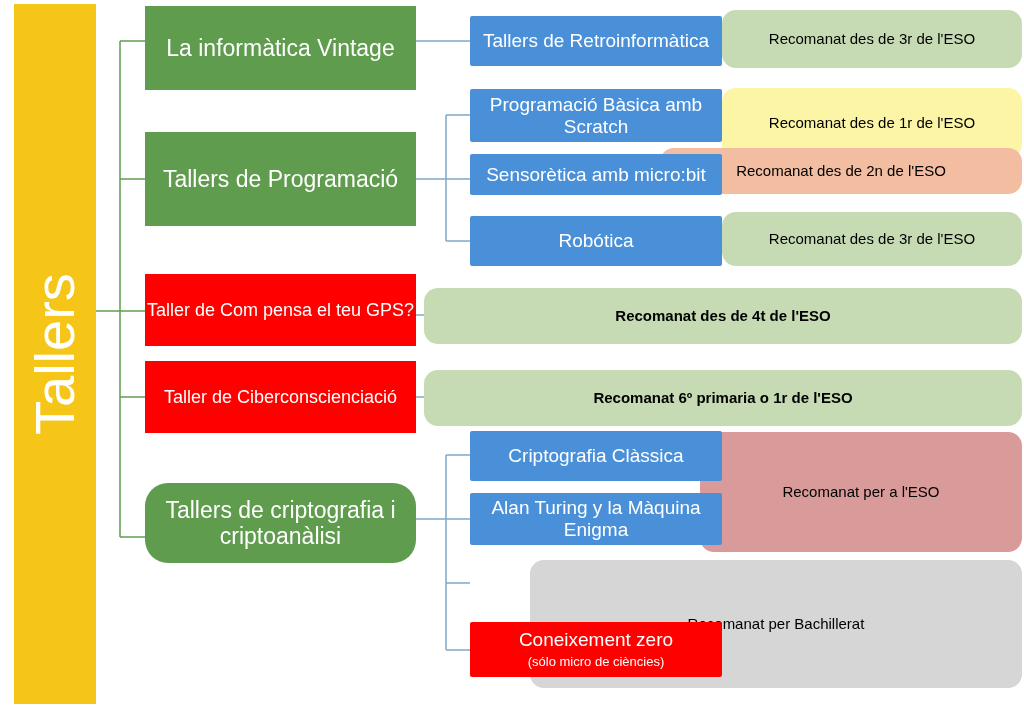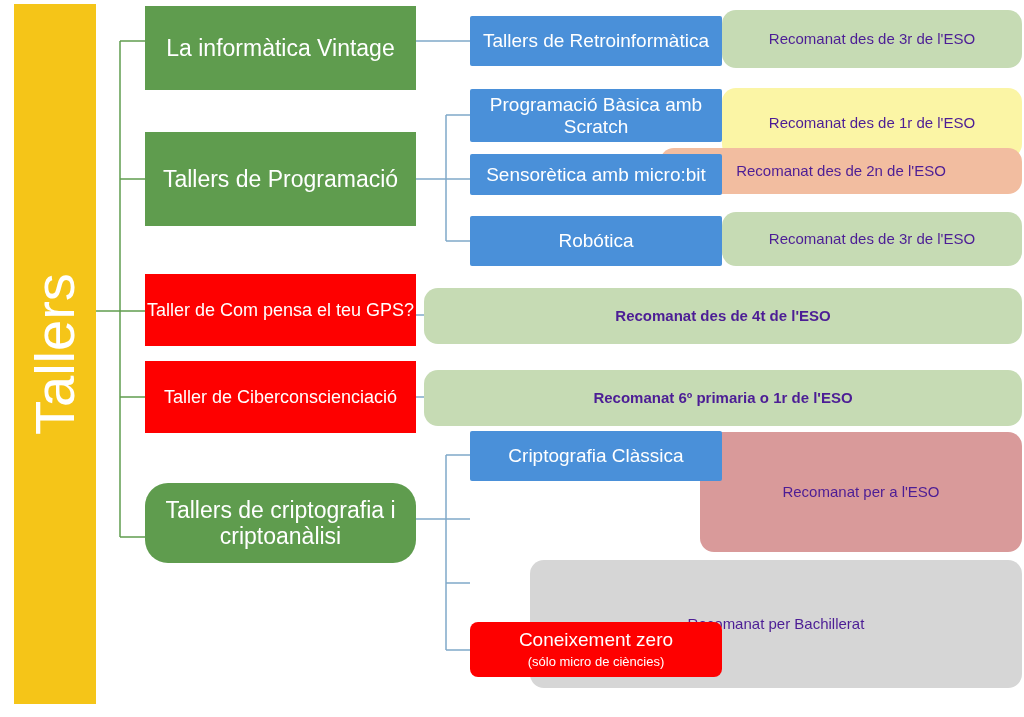--- a/index.html
+++ b/index.html
@@ -44,35 +44,35 @@
     font-size: 18px;
   }
   .leaf-blue {
     background: #4a90d9;
     font-size: 19px;
     border-radius: 2px;
   }
   .leaf-red {
     background: #fe0000;
     font-size: 19px;
-    border-radius: 8px;
+    border-radius: 2px;
     flex-direction: column;
   }
   .leaf-red .sub {
     font-size: 13px;
     margin-top: 4px;
   }
   .rec {
     position: absolute;
     box-sizing: border-box;
     display: flex;
     align-items: center;
     justify-content: center;
     text-align: center;
-    color: #4c1d95;
+    color: #000000;
     font-size: 15px;
     border-radius: 14px;
     line-height: 1.2;
   }
   .rec-green { background: #c6dbb4; }
   .rec-yellow { background: #fbf5a5; }
   .rec-orange { background: #f2bda0; }
   .rec-pink { background: #d99a9a; }
   .rec-gray { background: #d6d6d6; }
   .rec-bold { font-weight: bold; }
@@ -151,20 +151,21 @@
   <div class="node leaf-blue" style="left:470px; top:16px; width:252px; height:50px;">Tallers de Retroinformàtica</div>
 
   <div class="node leaf-blue" style="left:470px; top:89px; width:252px; height:53px;">Programació Bàsica amb Scratch</div>
 
   <div class="node leaf-blue" style="left:470px; top:154px; width:252px; height:41px;">Sensorètica amb micro:bit</div>
 
   <div class="node leaf-blue" style="left:470px; top:216px; width:252px; height:50px;">Robótica</div>
 
   <div class="node leaf-blue" style="left:470px; top:431px; width:252px; height:50px;">Criptografia Clàssica</div>
 
+  <div class="node leaf-blue" style="left:470px; top:493px; width:252px; height:52px;">Alan Turing y la Màquina Enigma</div>
 
 
   <div class="node leaf-red" style="left:470px; top:622px; width:252px; height:55px;">
     <span>Coneixement zero</span>
     <span class="sub">(sólo micro de ciències)</span>
   </div>
 
 </div>
 
 </body></html>

